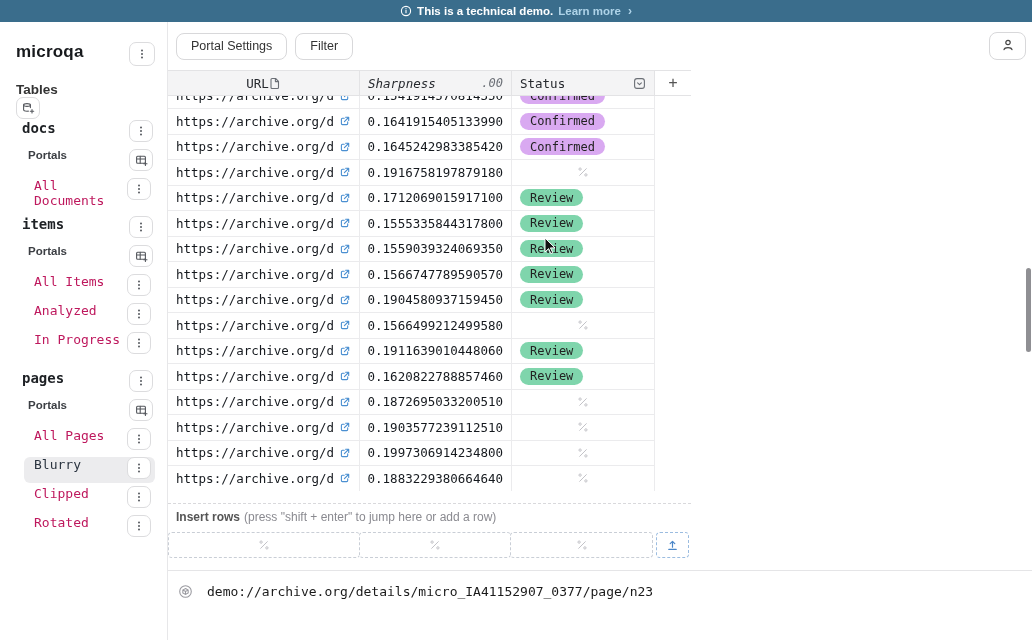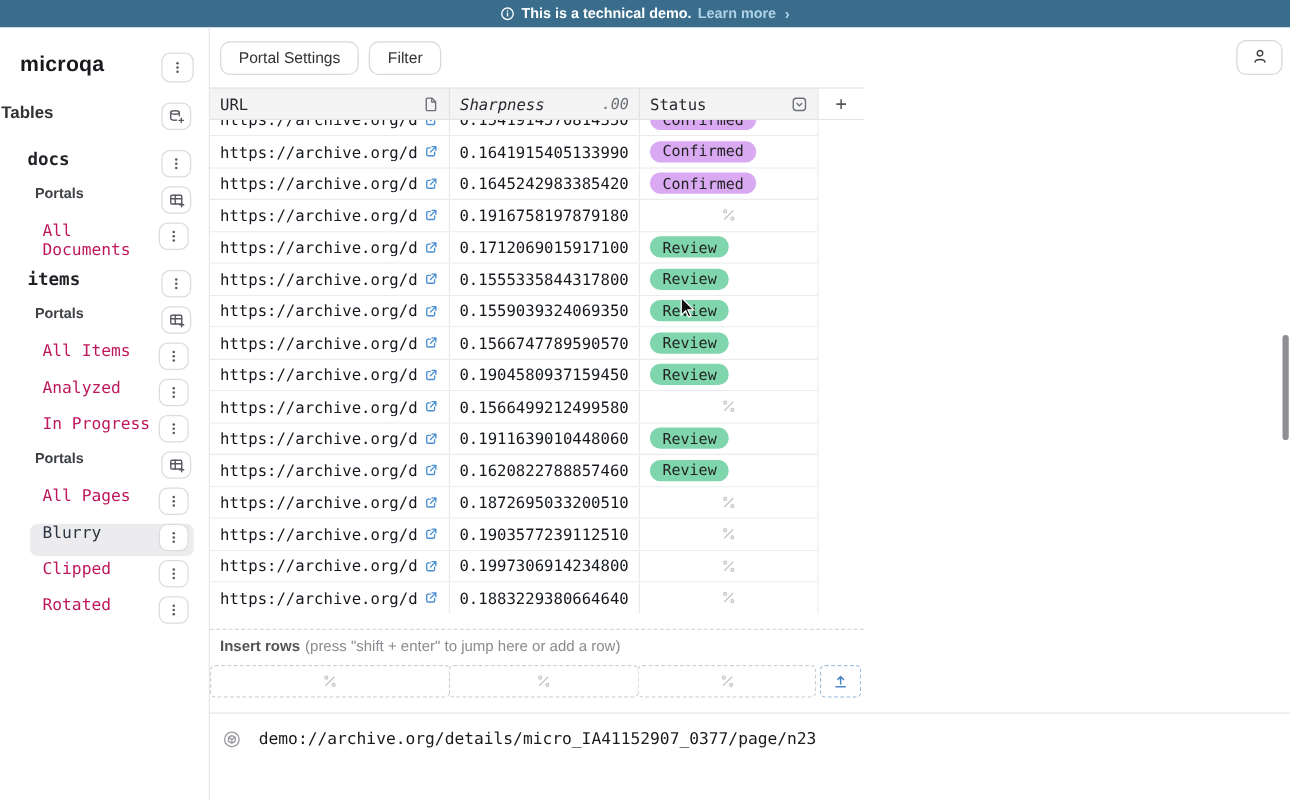--- a/index.html
+++ b/index.html
@@ -15,21 +15,21 @@
   .banner-link { color:#aed3e8; cursor:pointer; text-decoration:none; font-weight:bold; }
   .banner-chev { color:#aed3e8; font-weight:bold; font-size:12px; margin-left:2px; }
 
   .main-row { display:flex; height:618px; }
 
   
   .sidebar { width:168px; border-right:1px solid #e7e7e9; padding-top:10px; flex:none; background:#fff; }
   .sb-row { display:flex; align-items:flex-start; justify-content:space-between; height:26px; }
   .sb-ws { height:30px; margin:10px 12px 0 16px; }
   .sb-ws-label { font-size:17px; font-weight:bold; color:#17191c; letter-spacing:.2px; }
-  .sb-tables-h { margin:10px 14px 0 1px; }
+  .sb-tables-h { margin:10px 14px 0 16px;flex-direction:column; }
   .sb-tables-label { font-size:13.5px; font-weight:bold; color:#333; }
   .sb-table { margin:12px 14px 0 22px; }
   .sb-table-label { font-size:14px; font-weight:bold; color:#1e2125; }
   .sb-portals { margin:3px 14px 0 28px; }
   .sb-portals-label { font-size:11.5px; font-weight:bold; color:#3c3f44; }
   .sb-view { margin:3px 12px 0 24px; padding:0 4px 0 10px; border-radius:6px; }
   .sb-view-label { font-size:13px; color:#be185d; }
   .sb-view.selected { background:#ececee; }
   .sb-view.selected .sb-view-label { color:#2b3440; }
   .icon-btn { width:24px; height:22px; border:1px solid #dcdcde; border-radius:7px;
@@ -223,20 +223,32 @@
             <button class="icon-btn">
               <span class="icon " style="display: flex;">
                 <svg width="12" height="12" viewBox="0 0 12 12">
                   <circle cx="6" cy="2.6" r="1" fill="currentColor"></circle>
                   <circle cx="6" cy="6" r="1" fill="currentColor"></circle>
                   <circle cx="6" cy="9.4" r="1" fill="currentColor"></circle>
                 </svg>
               </span>
             </button>
           </div>
+          <div class="sb-row sb-table">
+            <span class="sb-table-label mono">pages</span>
+            <button class="icon-btn">
+              <span class="icon " style="display: flex;">
+                <svg width="12" height="12" viewBox="0 0 12 12">
+                  <circle cx="6" cy="2.6" r="1" fill="currentColor"></circle>
+                  <circle cx="6" cy="6" r="1" fill="currentColor"></circle>
+                  <circle cx="6" cy="9.4" r="1" fill="currentColor"></circle>
+                </svg>
+              </span>
+            </button>
+          </div>
           <div class="sb-row sb-portals">
             <span class="sb-portals-label">Portals</span>
             <button class="icon-btn">
               <span class="icon " style="display: flex;">
                 <svg width="13" height="13" viewBox="0 0 13 13" fill="none" stroke="currentColor" stroke-width="1.1" stroke-linecap="round">
                   <rect x="1.6" y="2.2" width="8.8" height="7" rx="1"></rect>
                   <path d="M1.6 5h8.8M5.2 2.2v7"></path>
                   <path d="M10.4 8.2v3.2M8.8 9.8h3.2"></path>
                 </svg>
               </span>
@@ -299,21 +311,21 @@
         <button class="tb-btn">Filter</button>
       </div>
       <button class="user-btn">
         <span class="icon"><svg width="14" height="14" viewBox="0 0 14 14" fill="none" stroke="currentColor" stroke-width="1.2" stroke-linecap="round">
               <circle cx="7" cy="4.5" r="2.2"></circle>
               <path d="M3 11.6c.6-2.7 7.4-2.7 8 0"></path>
             </svg></span>
       </button>
 
       <div class="grid-header mono" id="grid-header">
-          <div class="h-cell" style="width: 192px;">
+          <div class="h-cell" style="width: 192px; justify-content: center;">
             <span>URL</span>
             <span class="icon " style="display: flex;">
               <svg width="12" height="13" viewBox="0 0 12 13" fill="none" stroke="currentColor" stroke-width="1.1" stroke-linejoin="round">
                 <path d="M3 1.5h3.6L9.5 4.4v6.1a1 1 0 0 1-1 1H3a1 1 0 0 1-1-1v-8a1 1 0 0 1 1-1z"></path>
                 <path d="M6.4 1.7v2.9h2.9"></path>
               </svg>
             </span>
           </div>
           <div class="h-cell" style="width: 152px; font-style: italic;">
             <span>Sharpness</span>

